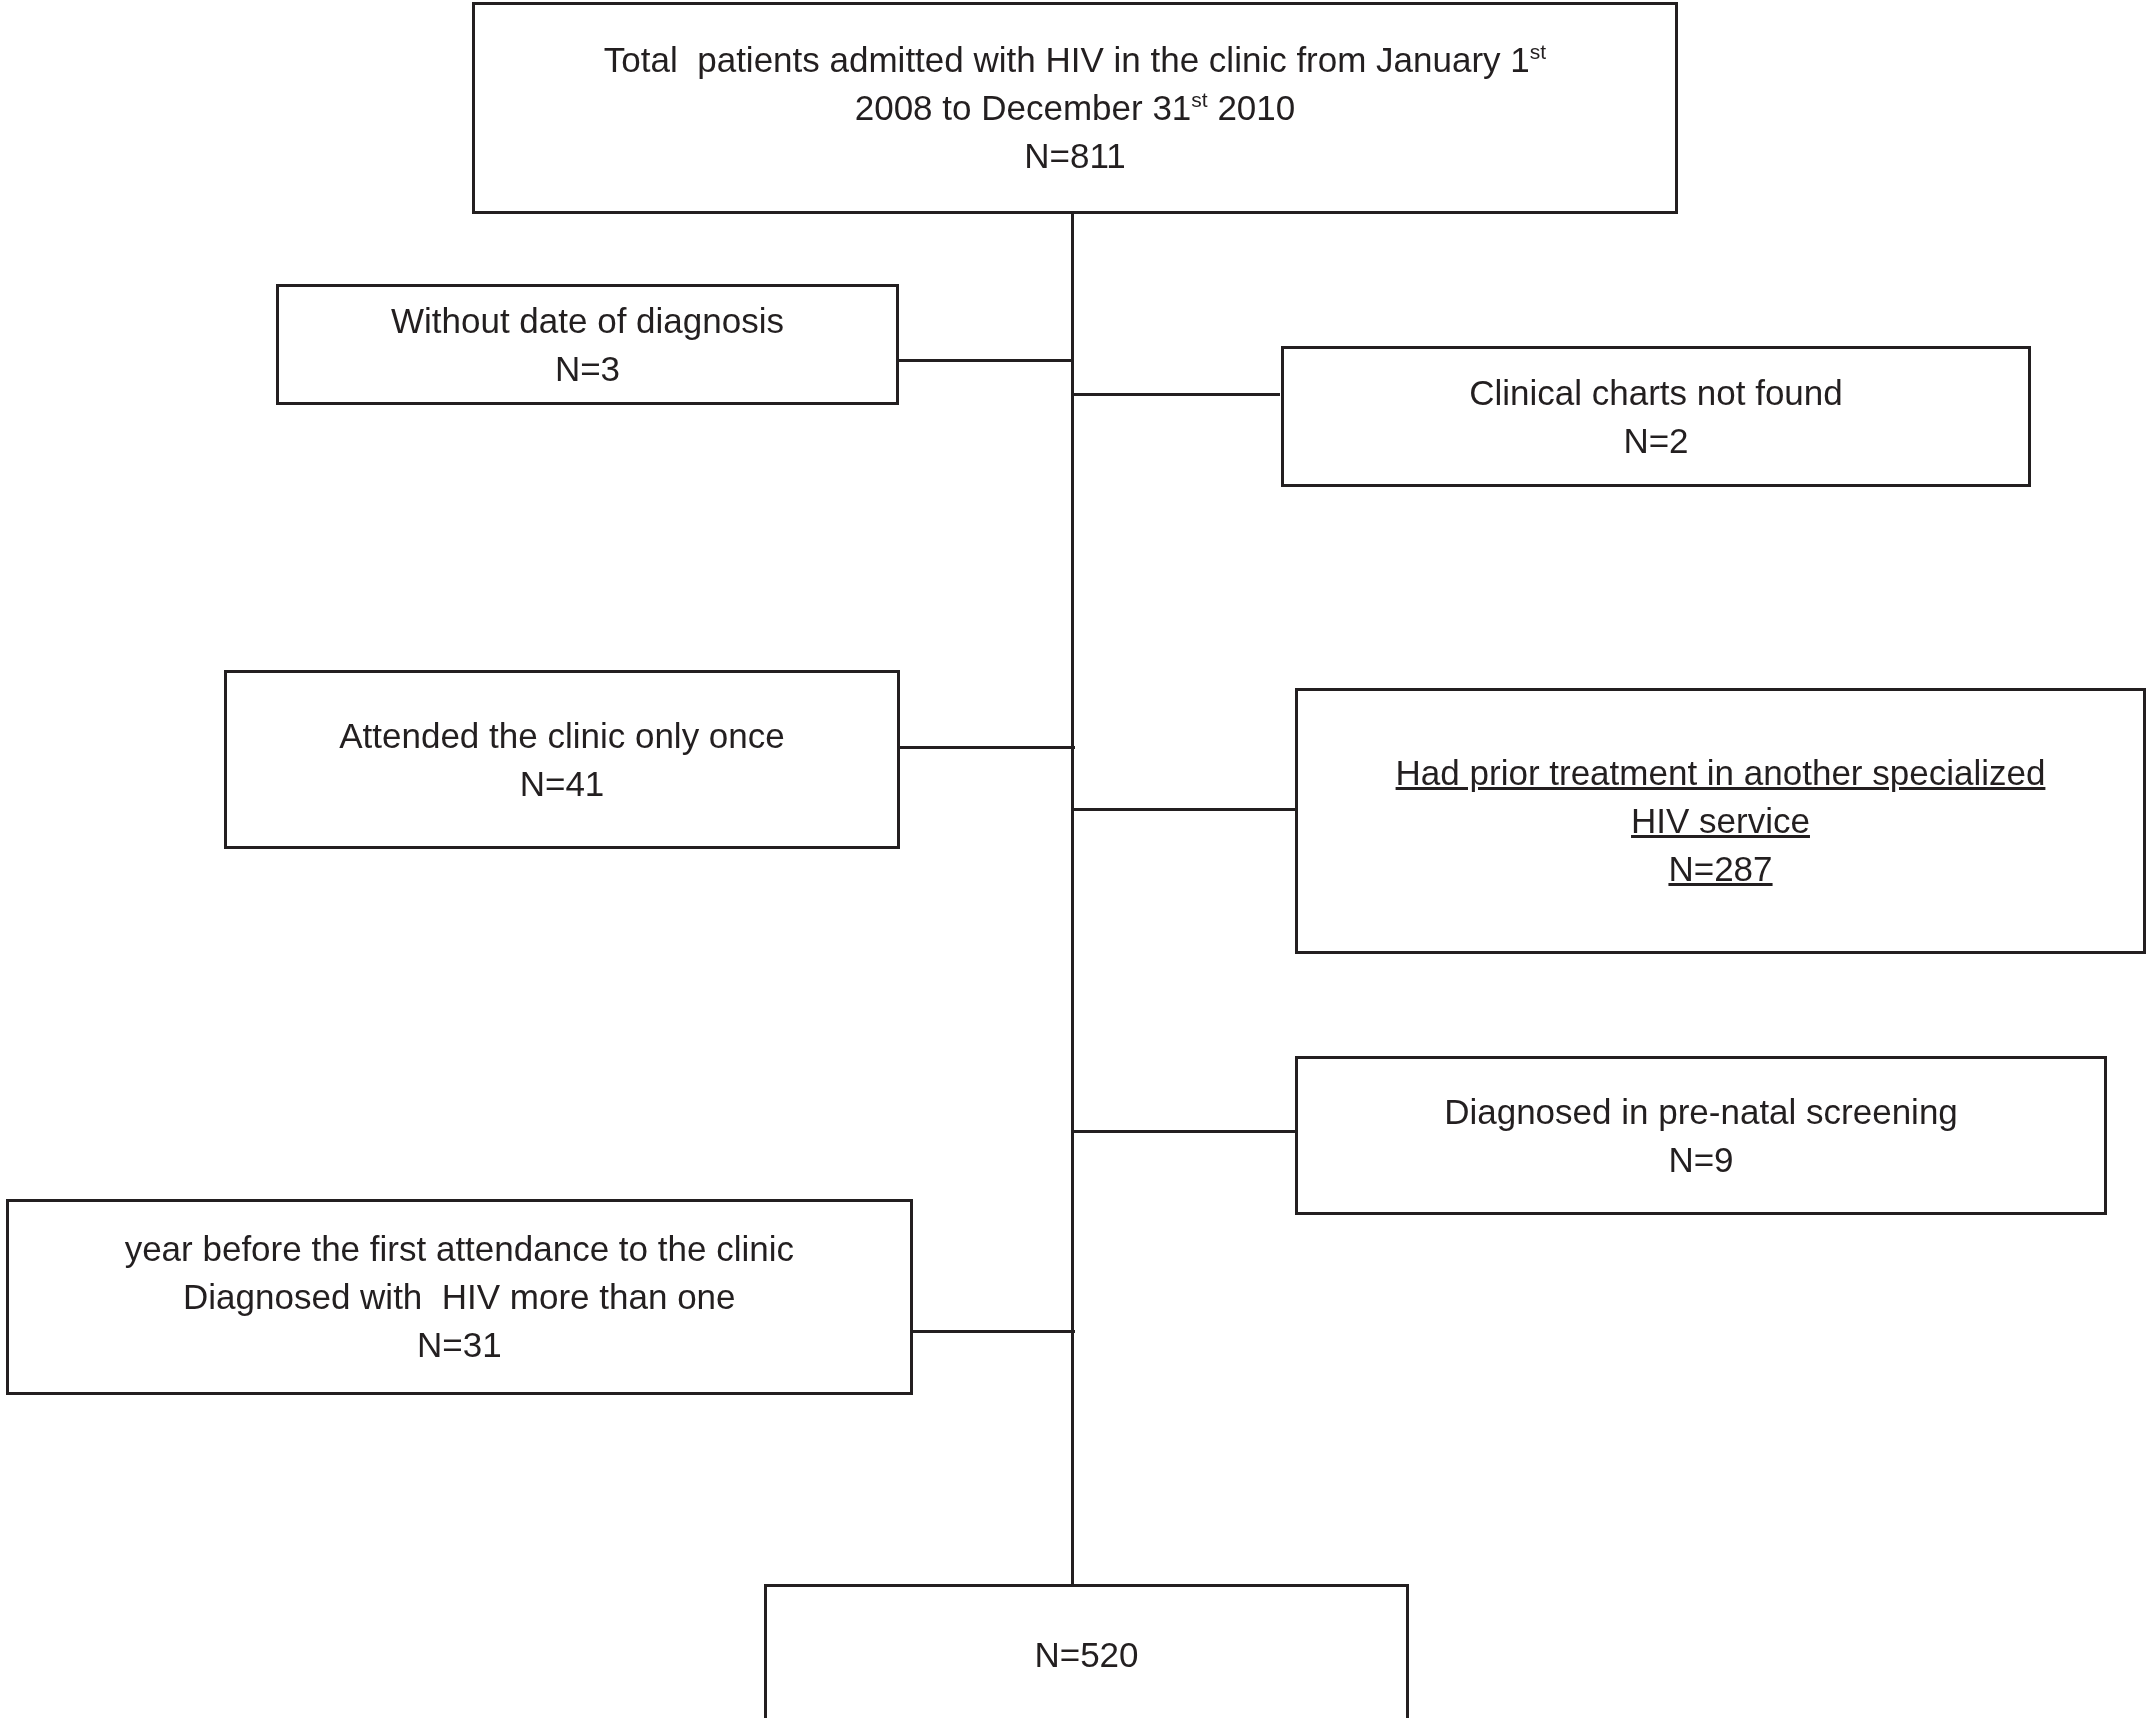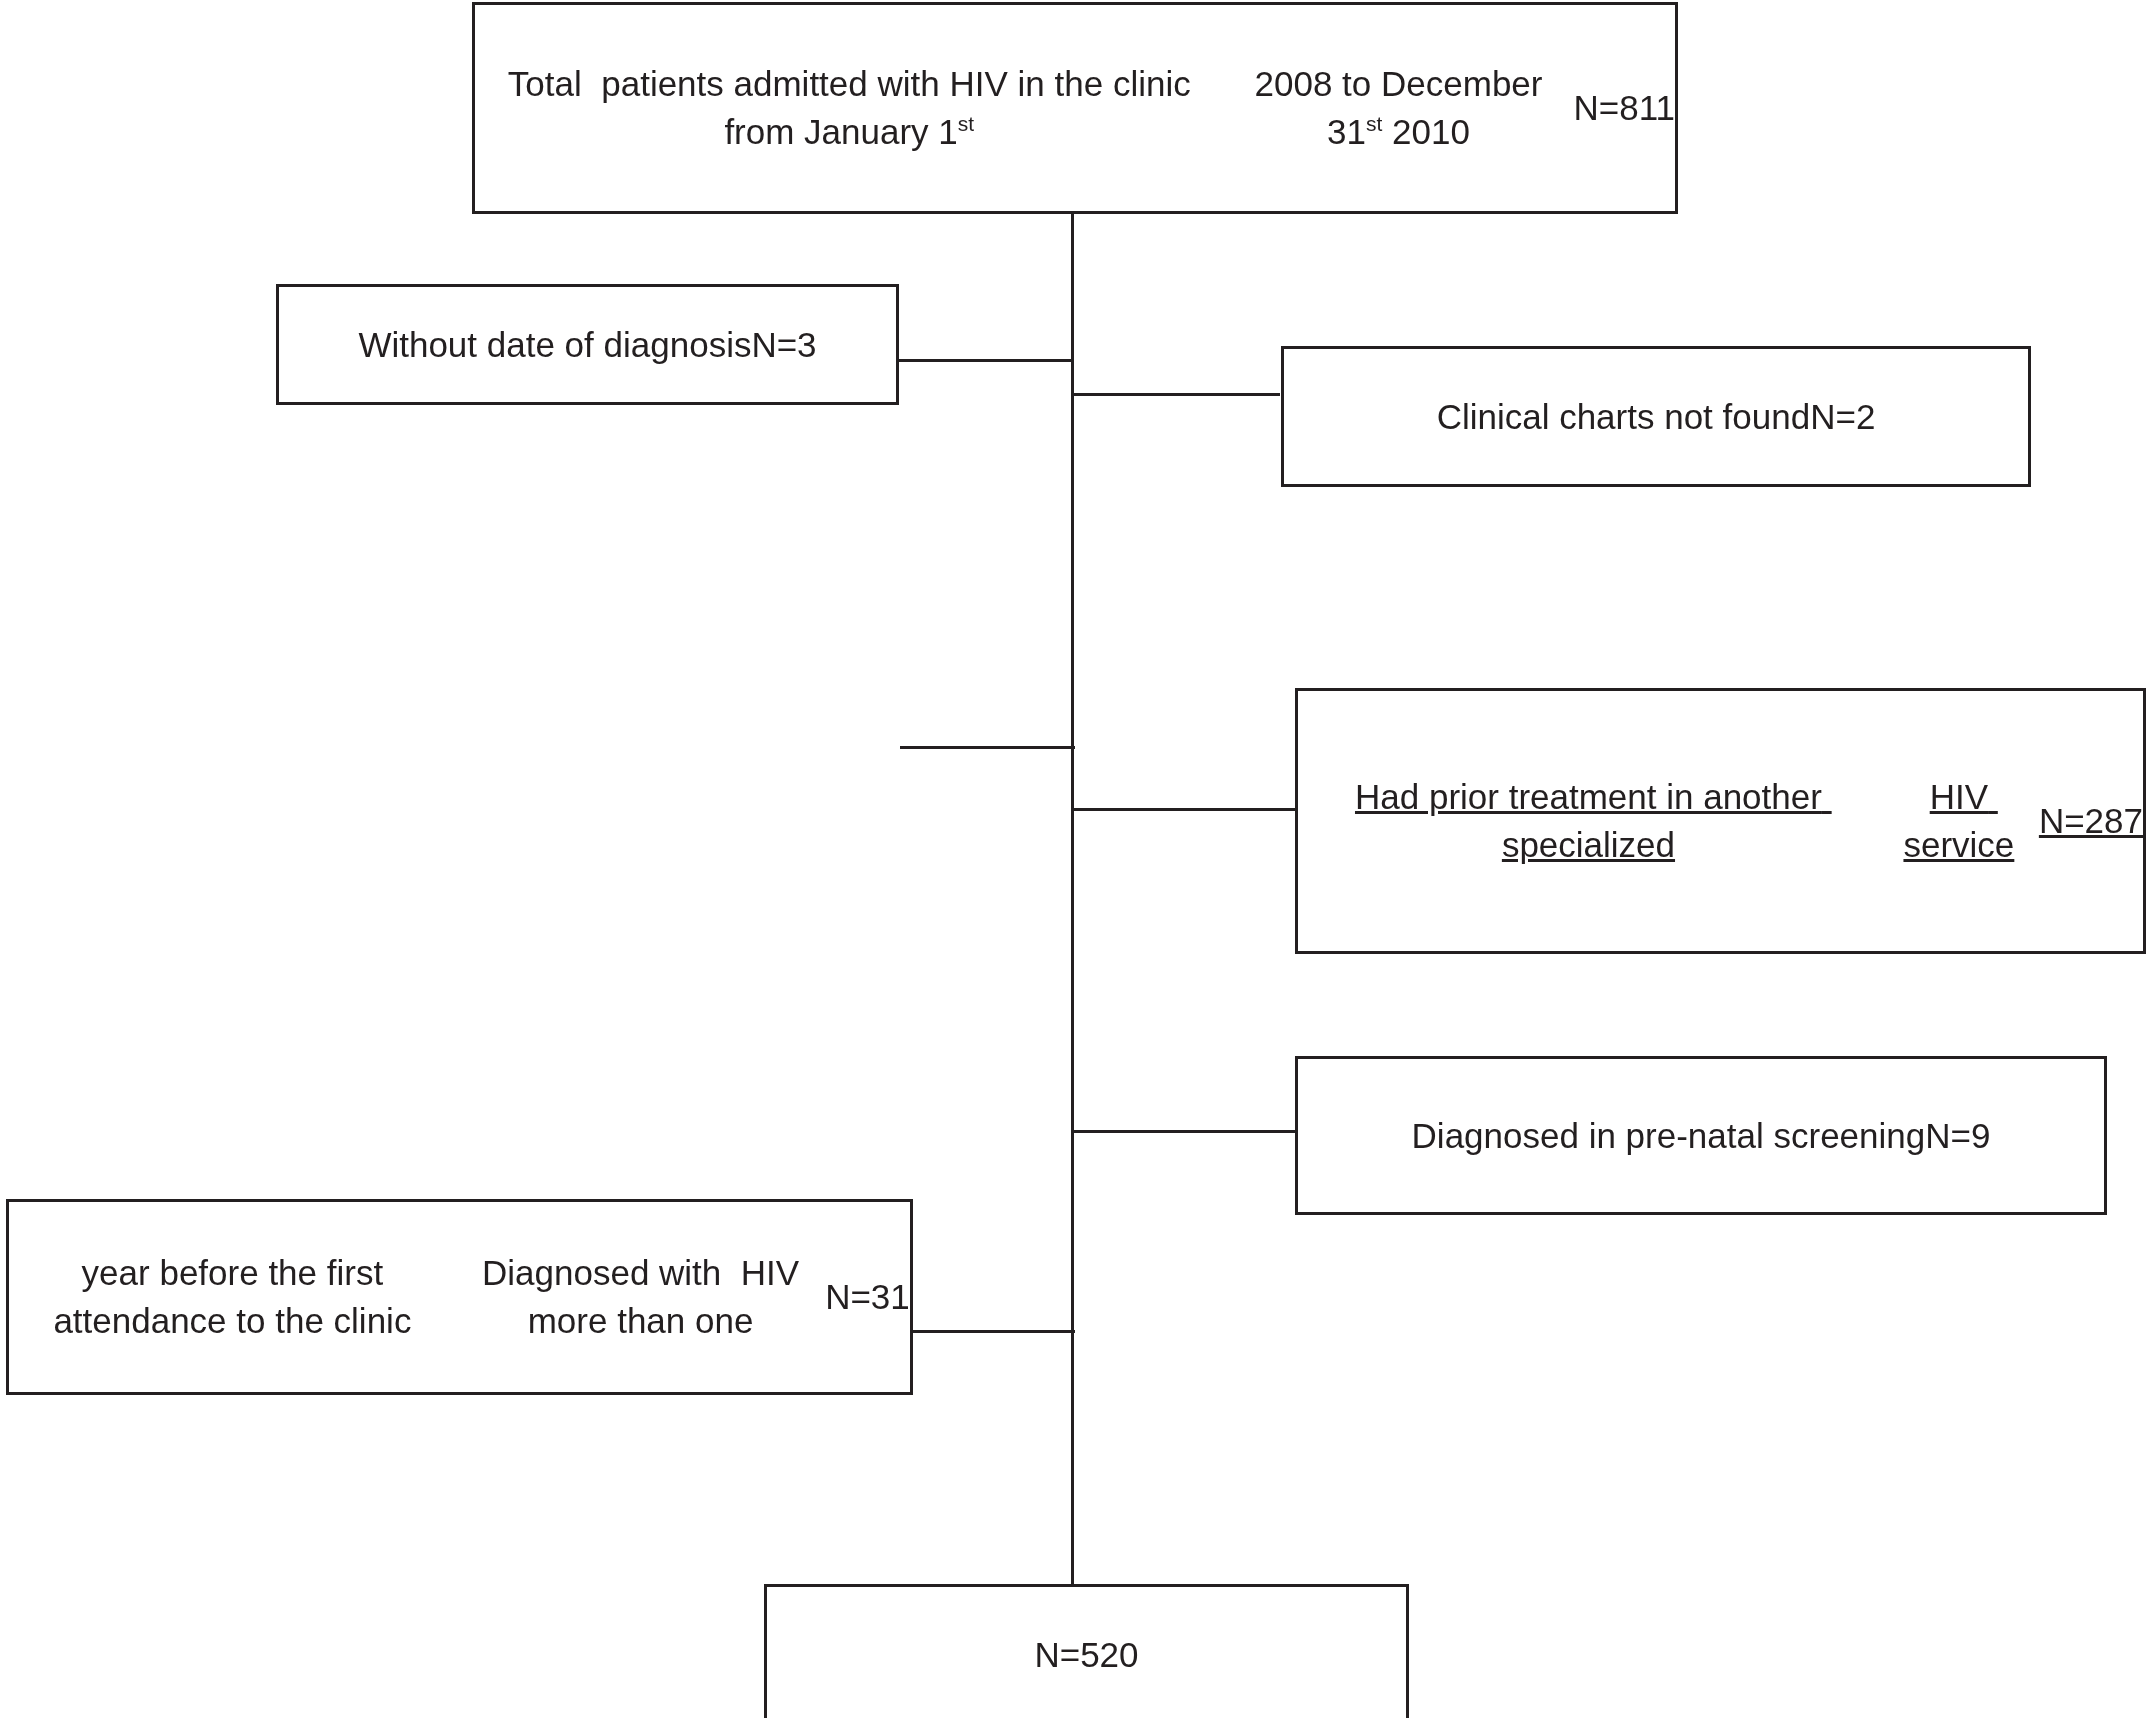--- a/index.html
+++ b/index.html
@@ -15,21 +15,21 @@
     font-family: "Liberation Sans", sans-serif;
     color: #231f20;
     overflow: hidden;
   }
   .fbox {
     position: absolute;
     border: 3.6px solid #231f20;
     background: #ffffff;
     box-sizing: border-box;
     display: flex;
-    flex-direction: row;
+    flex-direction: column;
     justify-content: center;
     align-items: center;
     text-align: center;
     font-size: 35px;
     line-height: 48px;
   }
   .fbox .line {
     white-space: pre-wrap;
   }
   sup.ord {
@@ -86,20 +86,24 @@
   <div class="fbox" id="without-date">
     <div class="line">Without date of diagnosis</div>
     <div class="line">N=3</div>
   </div>
 
   <div class="fbox" id="charts-not-found">
     <div class="line">Clinical charts not found</div>
     <div class="line">N=2</div>
   </div>
 
+  <div class="fbox" id="attended-once">
+    <div class="line">Attended the clinic only once</div>
+    <div class="line">N=41</div>
+  </div>
 
   <div class="fbox" id="prior-treatment">
     <div class="line">Had prior treatment in another specialized</div>
     <div class="line">HIV service</div>
     <div class="line">N=287</div>
   </div>
 
   <div class="fbox" id="prenatal">
     <div class="line">Diagnosed in pre-natal screening</div>
     <div class="line">N=9</div>

